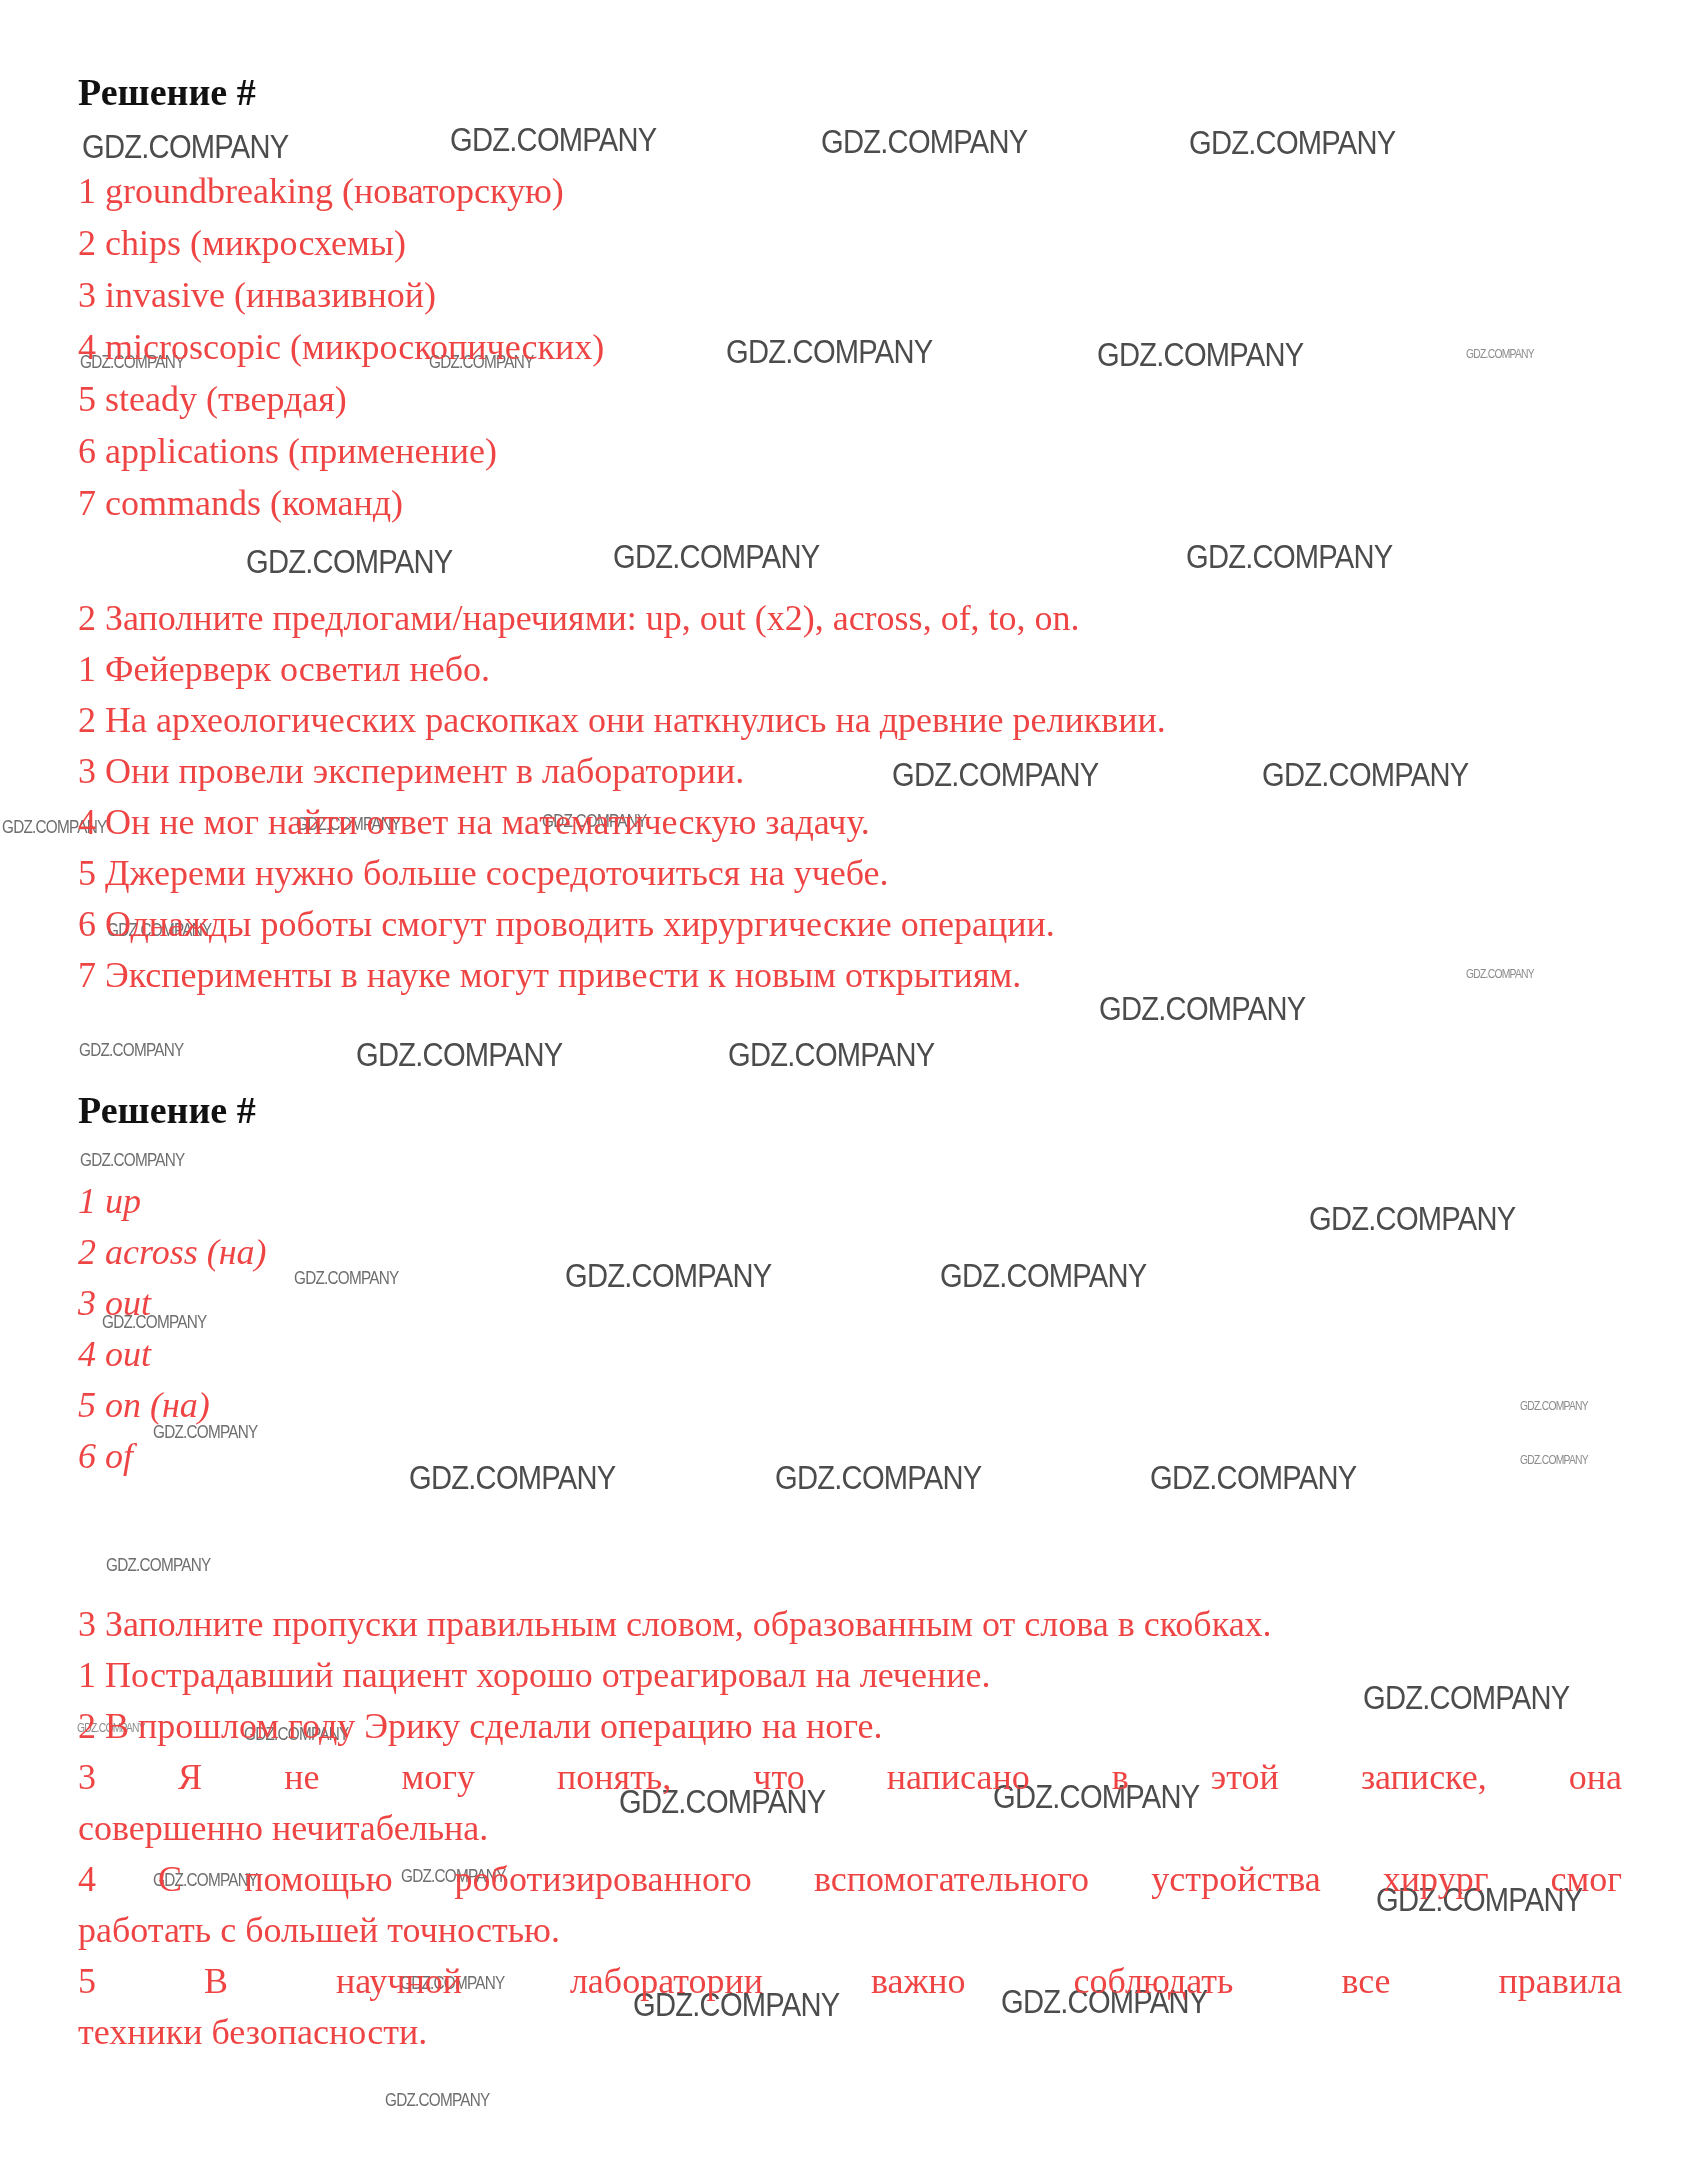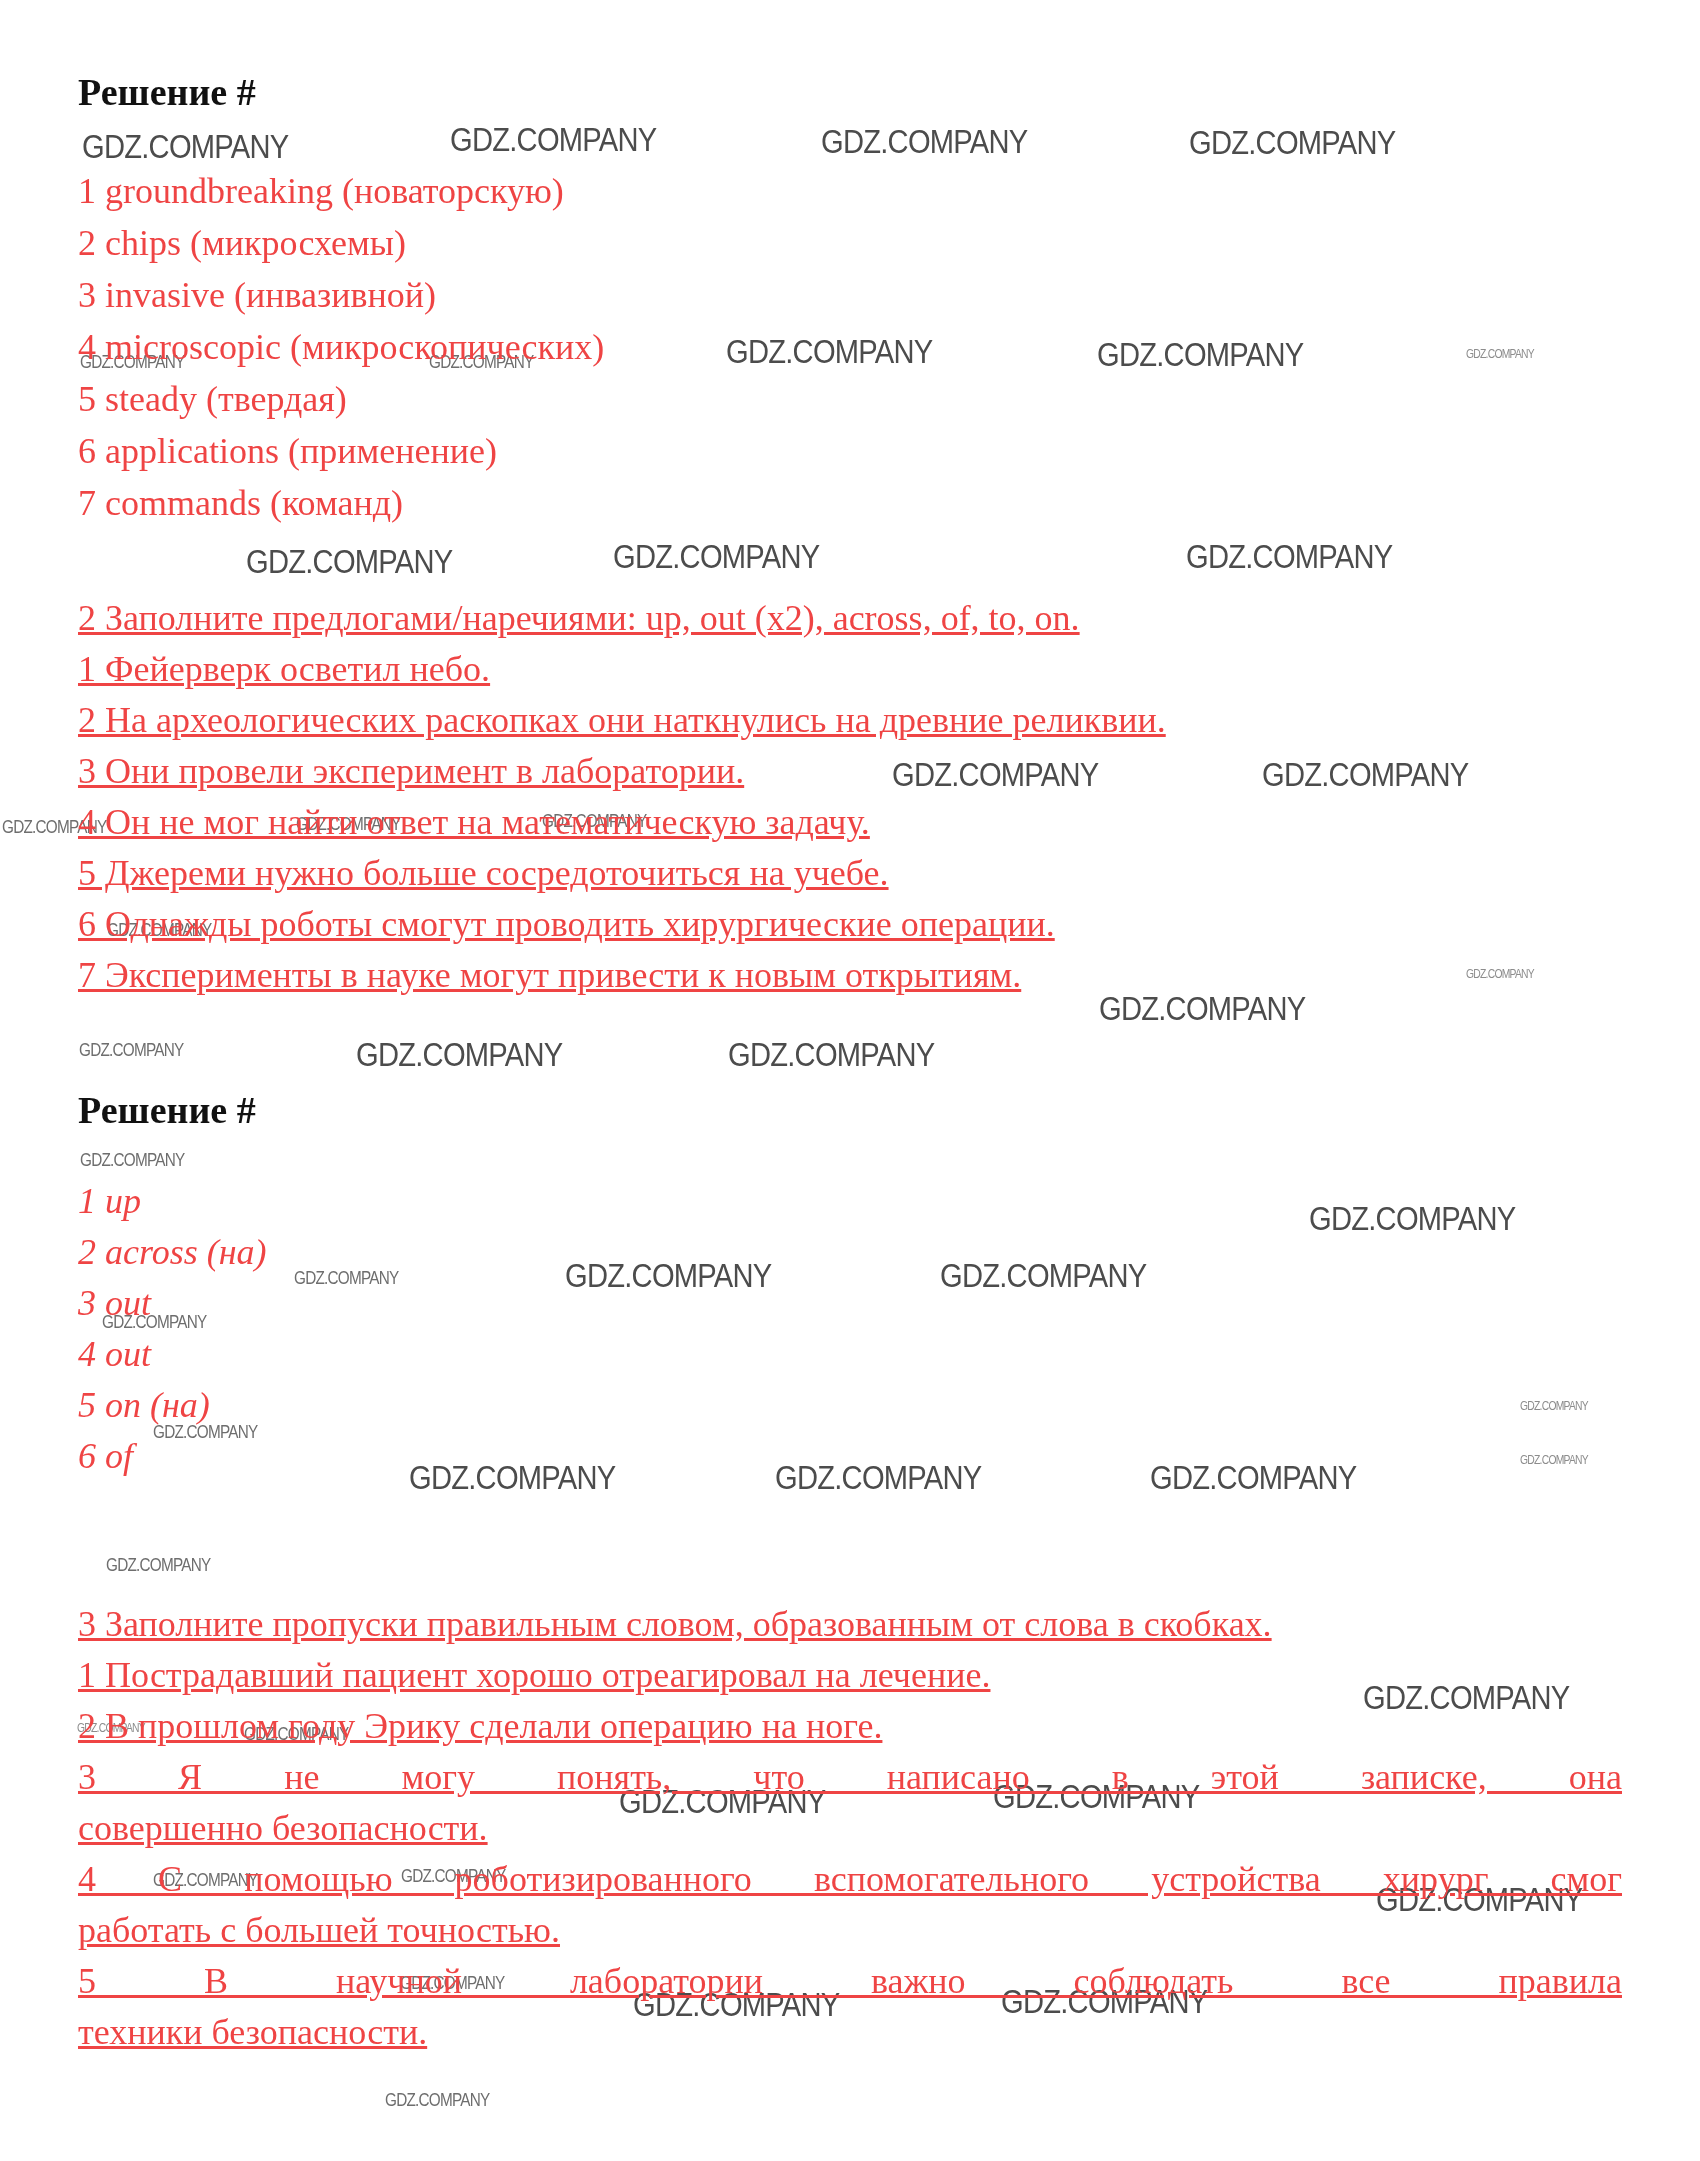--- a/index.html
+++ b/index.html
@@ -41,21 +41,21 @@
     left: 78px;
     width: 1544px;
   }
   .line {
     font-size: 36px;
     line-height: 52px;
     white-space: nowrap;
     color: #ef4444;
   }
   .lh65 .line { line-height: 51px; font-style: italic; }
-  .lh66 .line { line-height: 51px; text-decoration: underline; }
+  .lh66 .line { line-height: 51px; }
   .just {
     white-space: normal;
     text-align: justify;
     text-align-last: justify;
     width: 1544px;
     overflow: hidden;
   }
 </style>
 </head>
 <body>
@@ -147,21 +147,21 @@
     <div class="line">4 out</div>
     <div class="line">5 on (на)</div>
     <div class="line">6 of</div>
   </div>
 
   <div class="block lh66" style="top:1599px">
     <div class="line">3 Заполните пропуски правильным словом, образованным от слова в скобках.</div>
     <div class="line">1 Пострадавший пациент хорошо отреагировал на лечение.</div>
     <div class="line">2 В прошлом году Эрику сделали операцию на ноге.</div>
     <div class="line just">3 Я не могу понять, что написано в этой записке, она</div>
-    <div class="line">совершенно безопасности.</div>
+    <div class="line">совершенно нечитабельна.</div>
     <div class="line just">4 С помощью роботизированного вспомогательного устройства хирург смог</div>
     <div class="line">работать с большей точностью.</div>
     <div class="line just">5 В научной лаборатории важно соблюдать все правила</div>
     <div class="line">техники безопасности.</div>
   </div>
 
 </div>
 
 
 </body></html>

